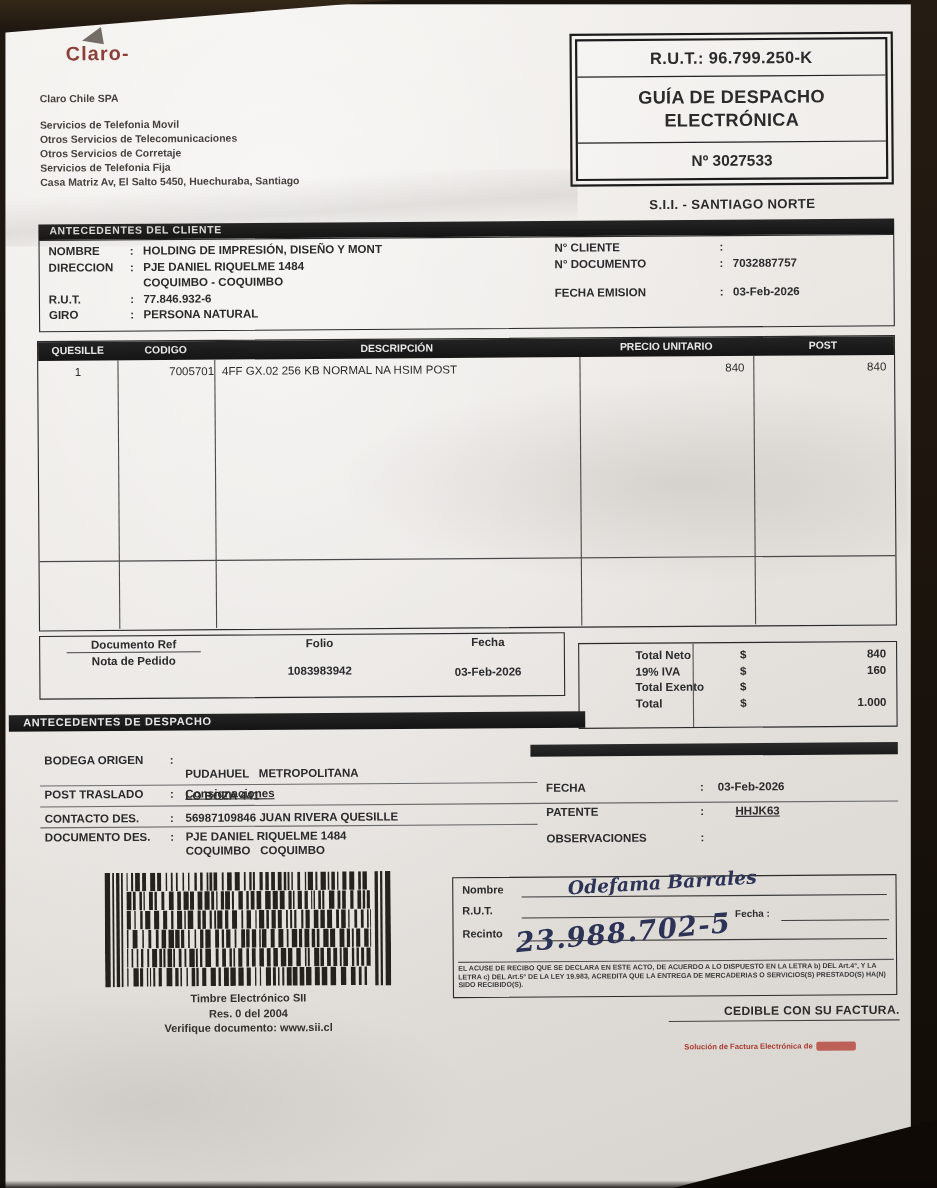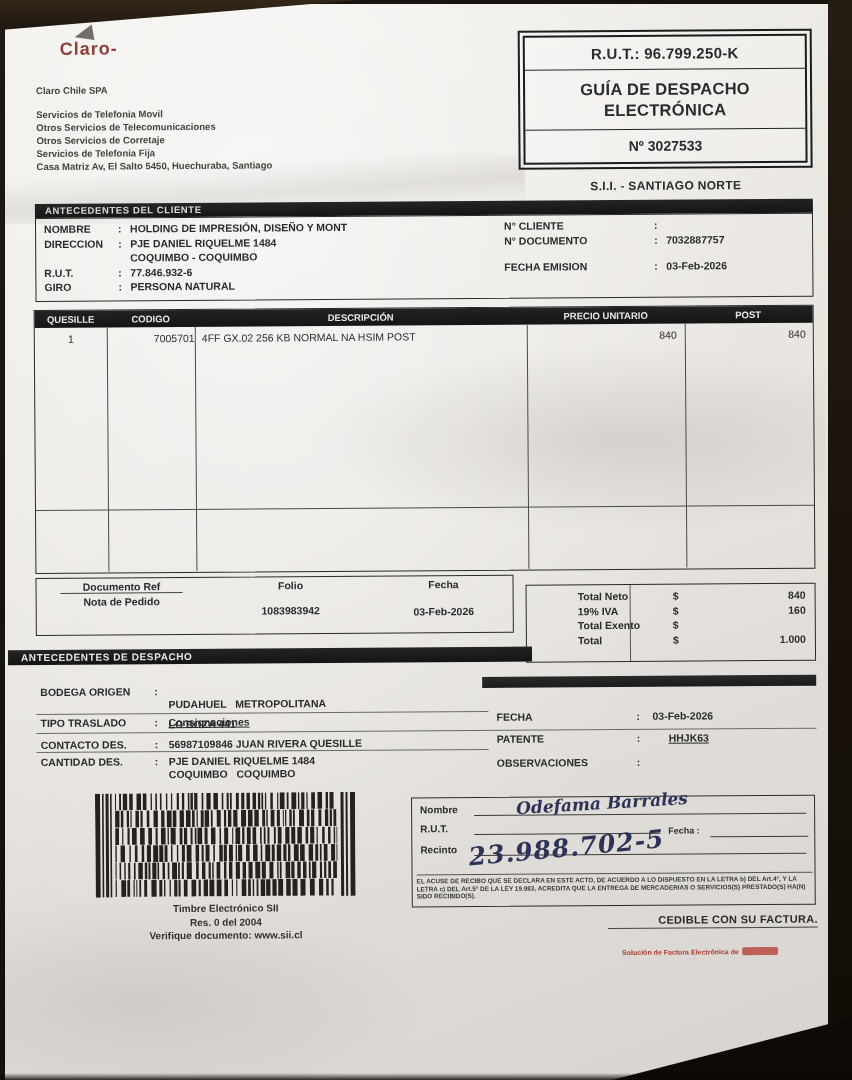--- a/index.html
+++ b/index.html
@@ -207,37 +207,37 @@
 
       <div class="section-bar despacho-bar">ANTECEDENTES DE DESPACHO</div>
       <div class="dark-strip"></div>
 
       <span class="fld" style="left:32px; top:682px;">BODEGA ORIGEN</span>
       <span class="fld" style="left:146px; top:682px;">:</span>
       <span class="fld" style="left:160px; top:715px;">LO BOZA 441</span>
       <span class="fld" style="left:160px; top:695px;">PUDAHUEL   METROPOLITANA</span>
       <div class="thin-line" style="left:28px; top:710px; width:452px;"></div>
 
-      <span class="fld" style="left:32px; top:713px;">TIPO TRASLADO</span>
+      <span class="fld" style="left:32px; top:713px;">POST TRASLADO</span>
       <span class="fld" style="left:146px; top:713px;">:</span>
       <span class="fld" style="left:160px; top:713px;text-decoration:underline;">Consignaciones</span>
       <span class="fld" style="left:488px; top:710px;">FECHA</span>
       <span class="fld" style="left:628px; top:710px;">:</span>
       <span class="fld" style="left:644px; top:710px;">03-Feb-2026</span>
       <div class="thin-line" style="left:28px; top:729px; width:780px;"></div>
 
       <span class="fld" style="left:32px; top:735px;">CONTACTO DES.</span>
       <span class="fld" style="left:146px; top:735px;">:</span>
       <span class="fld" style="left:160px; top:735px;">56987109846 JUAN RIVERA QUESILLE</span>
       <span class="fld" style="left:488px; top:732px;">PATENTE</span>
       <span class="fld" style="left:628px; top:732px;">:</span>
       <span class="fld" style="left:660px; top:732px;text-decoration:underline;">HHJK63</span>
       <div class="thin-line" style="left:28px; top:748px; width:452px;"></div>
 
-      <span class="fld" style="left:32px; top:752px;">CANTIDAD DES.</span>
+      <span class="fld" style="left:32px; top:752px;">DOCUMENTO DES.</span>
       <span class="fld" style="left:146px; top:752px;">:</span>
       <span class="fld" style="left:160px; top:752px;">PJE DANIEL RIQUELME 1484</span>
       <span class="fld" style="left:160px; top:765px;">COQUIMBO   COQUIMBO</span>
       <span class="fld" style="left:488px; top:756px;">OBSERVACIONES</span>
       <span class="fld" style="left:628px; top:756px;">:</span>
 
       <div class="barcode">
         <svg viewBox="0 0 260 104" preserveAspectRatio="none">
             <rect x="0.0" y="0.0" width="5.0" height="104.0"></rect>
             <rect x="7.0" y="0.0" width="1.6" height="104.0"></rect>

